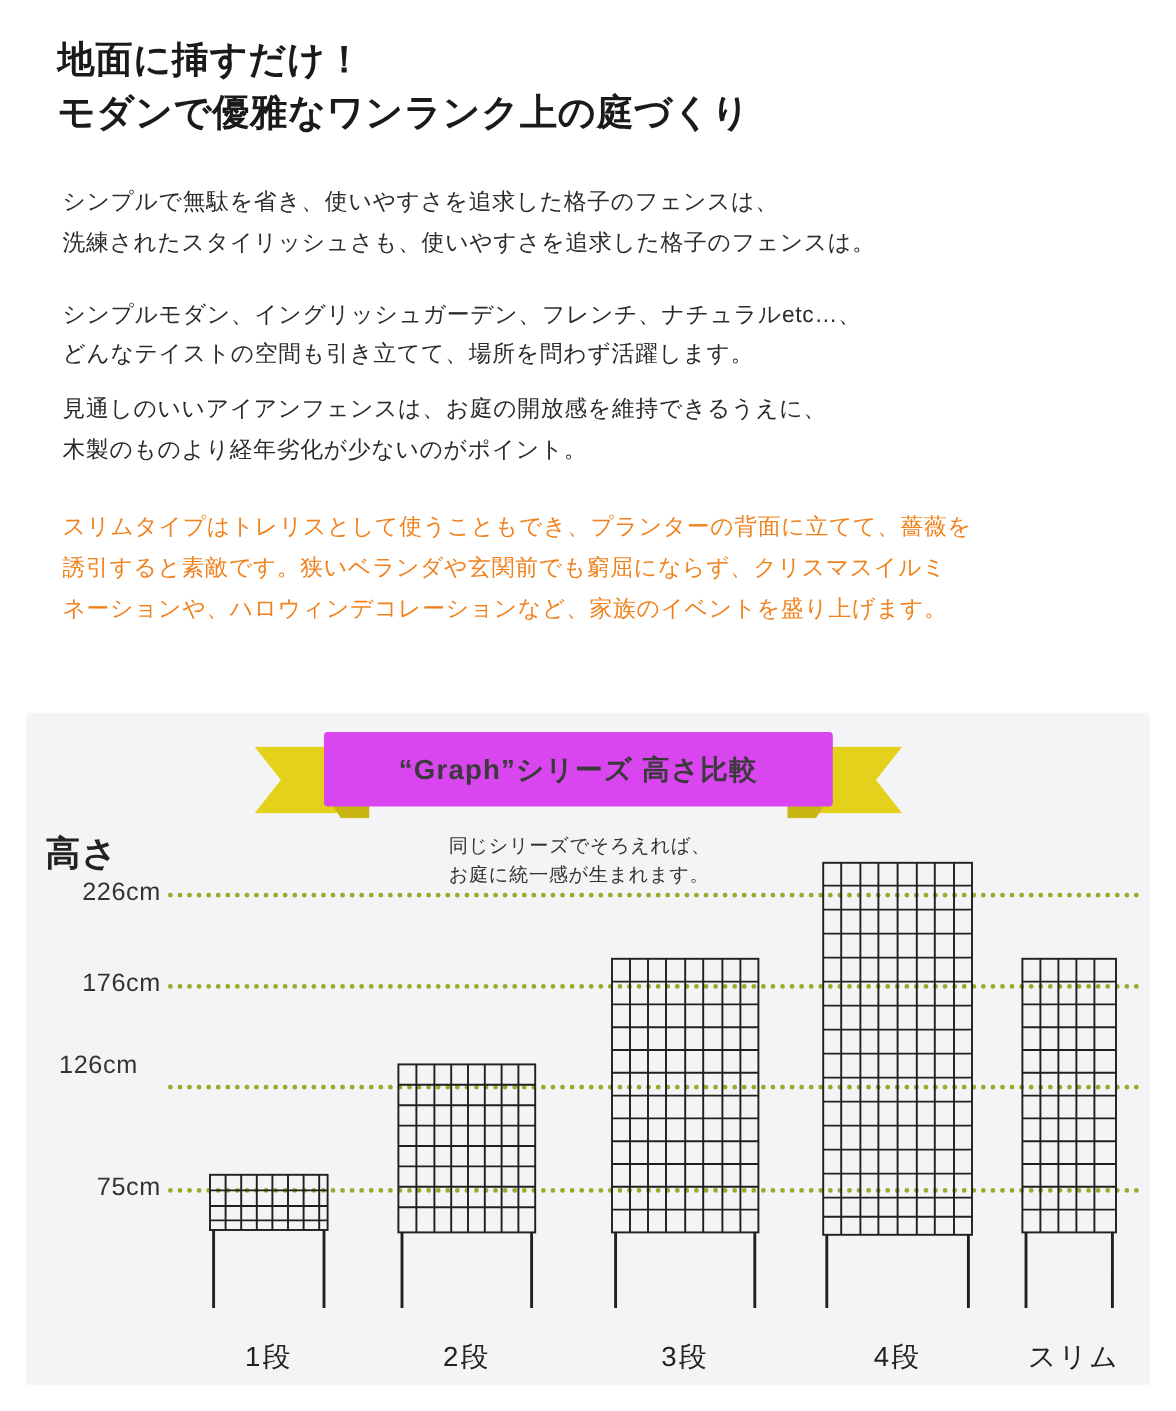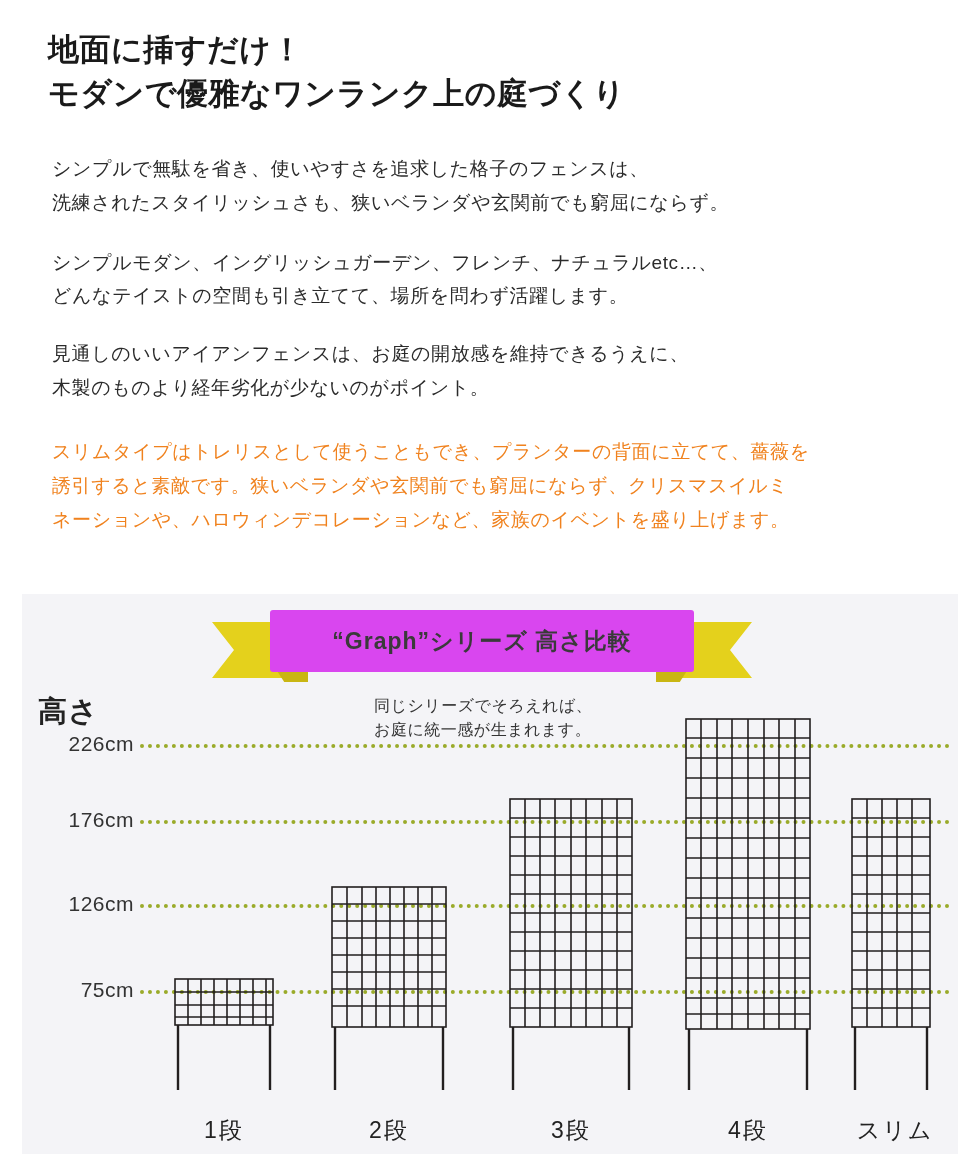--- a/index.html
+++ b/index.html
@@ -36,21 +36,21 @@
 
   .para {
     padding-left: 52px;
     font-size: 19px;
     line-height: 1.78;
     letter-spacing: 0.6px;
     color: #2b2b2b;
   }
   .para.p1 { margin-top: 36px; }
   .para.p2 { margin-top: 26px; }
-  .para.p3 { margin-top: 24px; }
+  .para.p3 { margin-top: 12px; }
   .para .line { display: block; white-space: nowrap; }
 
   .para.highlight {
     margin-top: 30px;
     padding-right: 36px;
     color: #f0821e;
   }
   .para.highlight .line { white-space: normal; }
 
   
@@ -171,21 +171,21 @@
 
 <div class="copy-block">
 
   <h1 class="headline">
     <span>地面に挿すだけ！</span>
     <span class="l2">モダンで優雅なワンランク上の庭づくり</span>
   </h1>
 
   <div class="para p1">
     <span class="line">シンプルで無駄を省き、使いやすさを追求した格子のフェンスは、</span>
-    <span class="line">洗練されたスタイリッシュさも、狭いベランダや玄関前でも窮屈にならず。</span>
+    <span class="line">洗練されたスタイリッシュさも、使いやすさを追求した格子のフェンスは。</span>
   </div>
 
   <div class="para p2">
     <span class="line">シンプルモダン、イングリッシュガーデン、フレンチ、ナチュラルetc…、</span>
     <span class="line">どんなテイストの空間も引き立てて、場所を問わず活躍します。</span>
   </div>
 
   <div class="para p3">
     <span class="line">見通しのいいアイアンフェンスは、お庭の開放感を維持できるうえに、</span>
     <span class="line">木製のものより経年劣化が少ないのがポイント。</span>
@@ -218,21 +218,21 @@
 
   <div class="axis-title">高さ</div>
 
   <div class="gridline" style="top:150px;"></div>
   <div class="gridline" style="top:226px;"></div>
   <div class="gridline" style="top:310px;"></div>
   <div class="gridline" style="top:396px;"></div>
 
   <div class="tick-label" style="top:150px;">226cm</div>
   <div class="tick-label" style="top:226px;">176cm</div>
-  <div class="tick-label" style="top:310px;">126cm</div>
+  <div class="tick-label" style="top:294px;text-align:center;">126cm</div>
   <div class="tick-label" style="top:396px;">75cm</div>
 
   <div class="fence" style="left:136px; width:132px; height:120px;">
     <svg width="132" height="120" viewBox="0 0 132 120">
       <g stroke="#221f1f" fill="none" stroke-width="1.6">
         <rect x="17" y="5" width="98" height="46"></rect>
         <line x1="17" y1="18" x2="115" y2="18"></line>
         <line x1="17" y1="31" x2="115" y2="31"></line>
         <line x1="17" y1="43" x2="115" y2="43"></line>
         <line x1="30" y1="5" x2="30" y2="51"></line>

